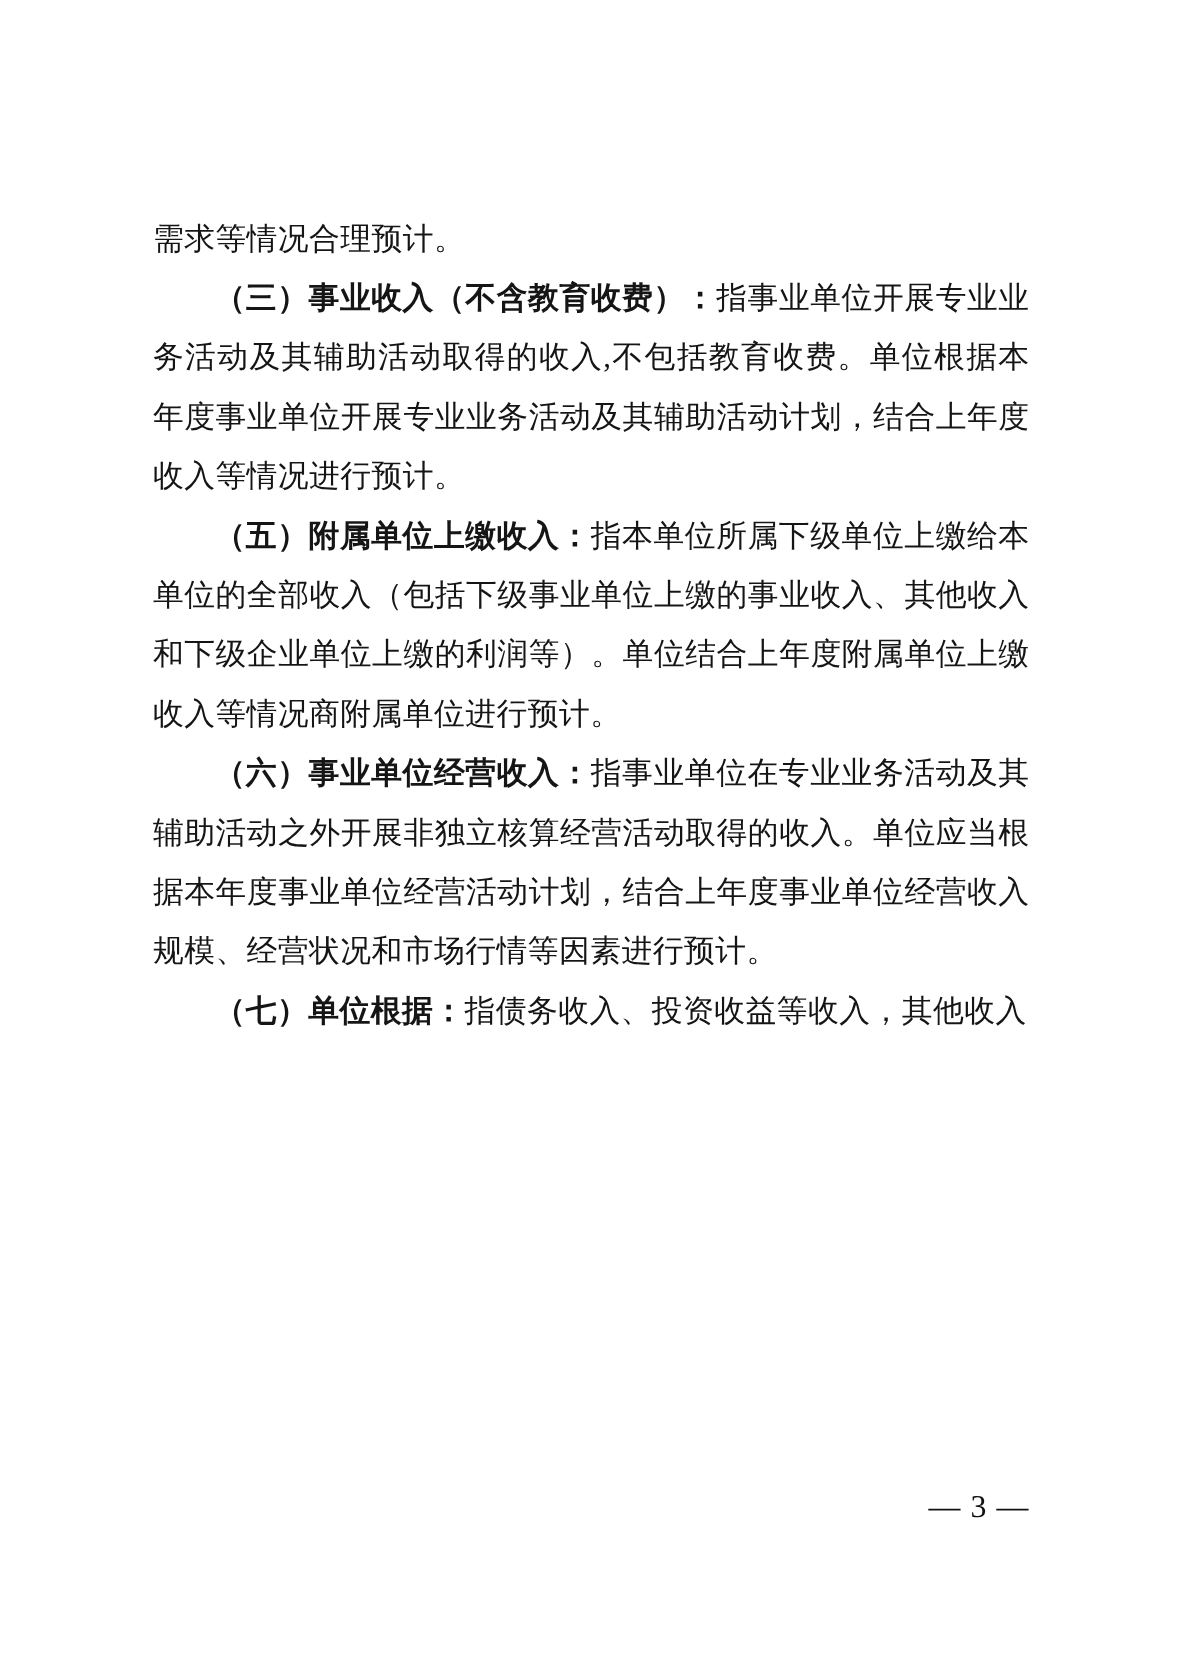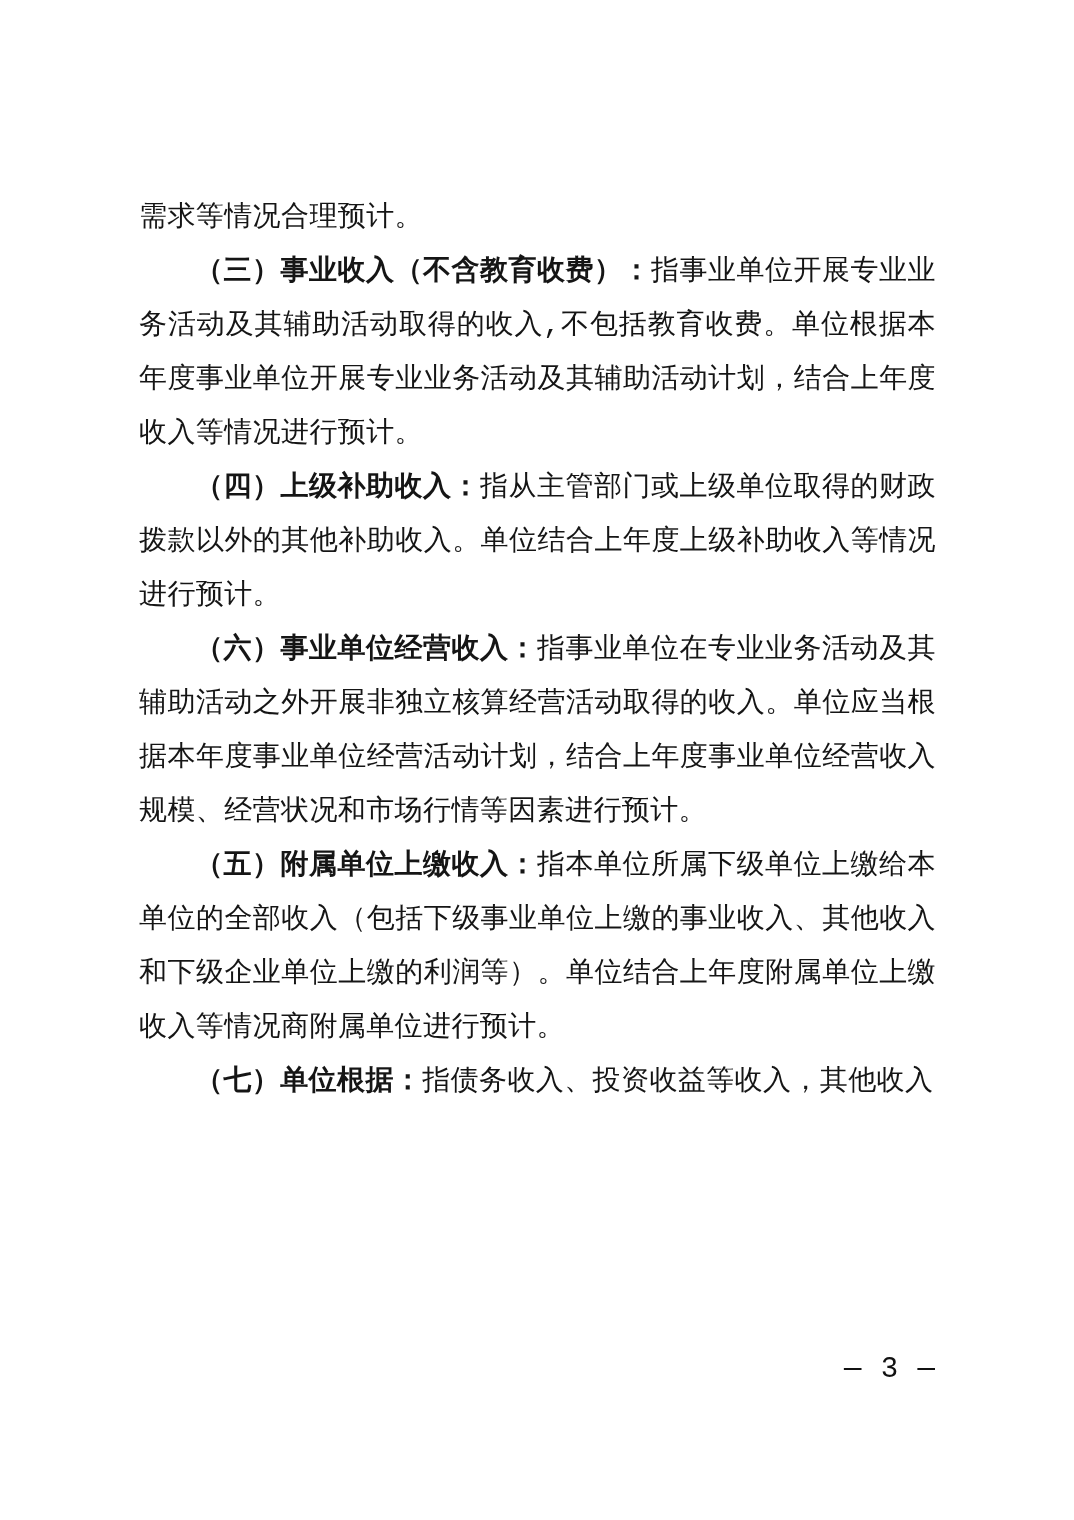--- a/index.html
+++ b/index.html
@@ -6,21 +6,21 @@
     margin: 0;
     padding: 0;
     background: #ffffff;
   }
   .page {
     position: relative;
     width: 1074px;
     height: 1476px;
     background: #ffffff;
     overflow: hidden;
-    font-family: Liberation Mono, monospace;
+    font-family: Liberation Serif, serif;
     color: #151515;
   }
   .content {
     position: absolute;
     left: 139px;
     top: 191px;
     width: 797px;
   }
   .para {
     margin: 0;
@@ -55,24 +55,23 @@
 <body>
 
 <div class="page">
   <div class="content">
 
     <p class="para continuation"><span class="lead"></span><span>需求等情况合理预计。</span></p>
 
 
     <p class="para"><span class="lead">（三）事业收入（不含教育收费）：</span><span>指事业单位开展专业业务活动及其辅助活动取得的收入,不包括教育收费。单位根据本年度事业单位开展专业业务活动及其辅助活动计划，结合上年度收入等情况进行预计。</span></p>
 
-    <p class="para"><span class="lead">（四）上级补助收入：</span><span>指从主管部门或上级单位取得的财政拨款以外的其他补助收入。单位结合上年度上级补助收入等情况进行预计。</span></p>
+
+    <p class="para"><span class="lead">（五）附属单位上缴收入：</span><span>指本单位所属下级单位上缴给本单位的全部收入（包括下级事业单位上缴的事业收入、其他收入和下级企业单位上缴的利润等）。单位结合上年度附属单位上缴收入等情况商附属单位进行预计。</span></p>
 
     <p class="para"><span class="lead">（六）事业单位经营收入：</span><span>指事业单位在专业业务活动及其辅助活动之外开展非独立核算经营活动取得的收入。单位应当根据本年度事业单位经营活动计划，结合上年度事业单位经营收入规模、经营状况和市场行情等因素进行预计。</span></p>
-
-    <p class="para"><span class="lead">（五）附属单位上缴收入：</span><span>指本单位所属下级单位上缴给本单位的全部收入（包括下级事业单位上缴的事业收入、其他收入和下级企业单位上缴的利润等）。单位结合上年度附属单位上缴收入等情况商附属单位进行预计。</span></p>
 
     <p class="para"><span class="lead">（七）单位根据：</span><span>指债务收入、投资收益等收入，其他收入</span></p>
 
   </div>
 
   <div class="page-num">— 3 —</div>
 </div>
 
 </body></html>

